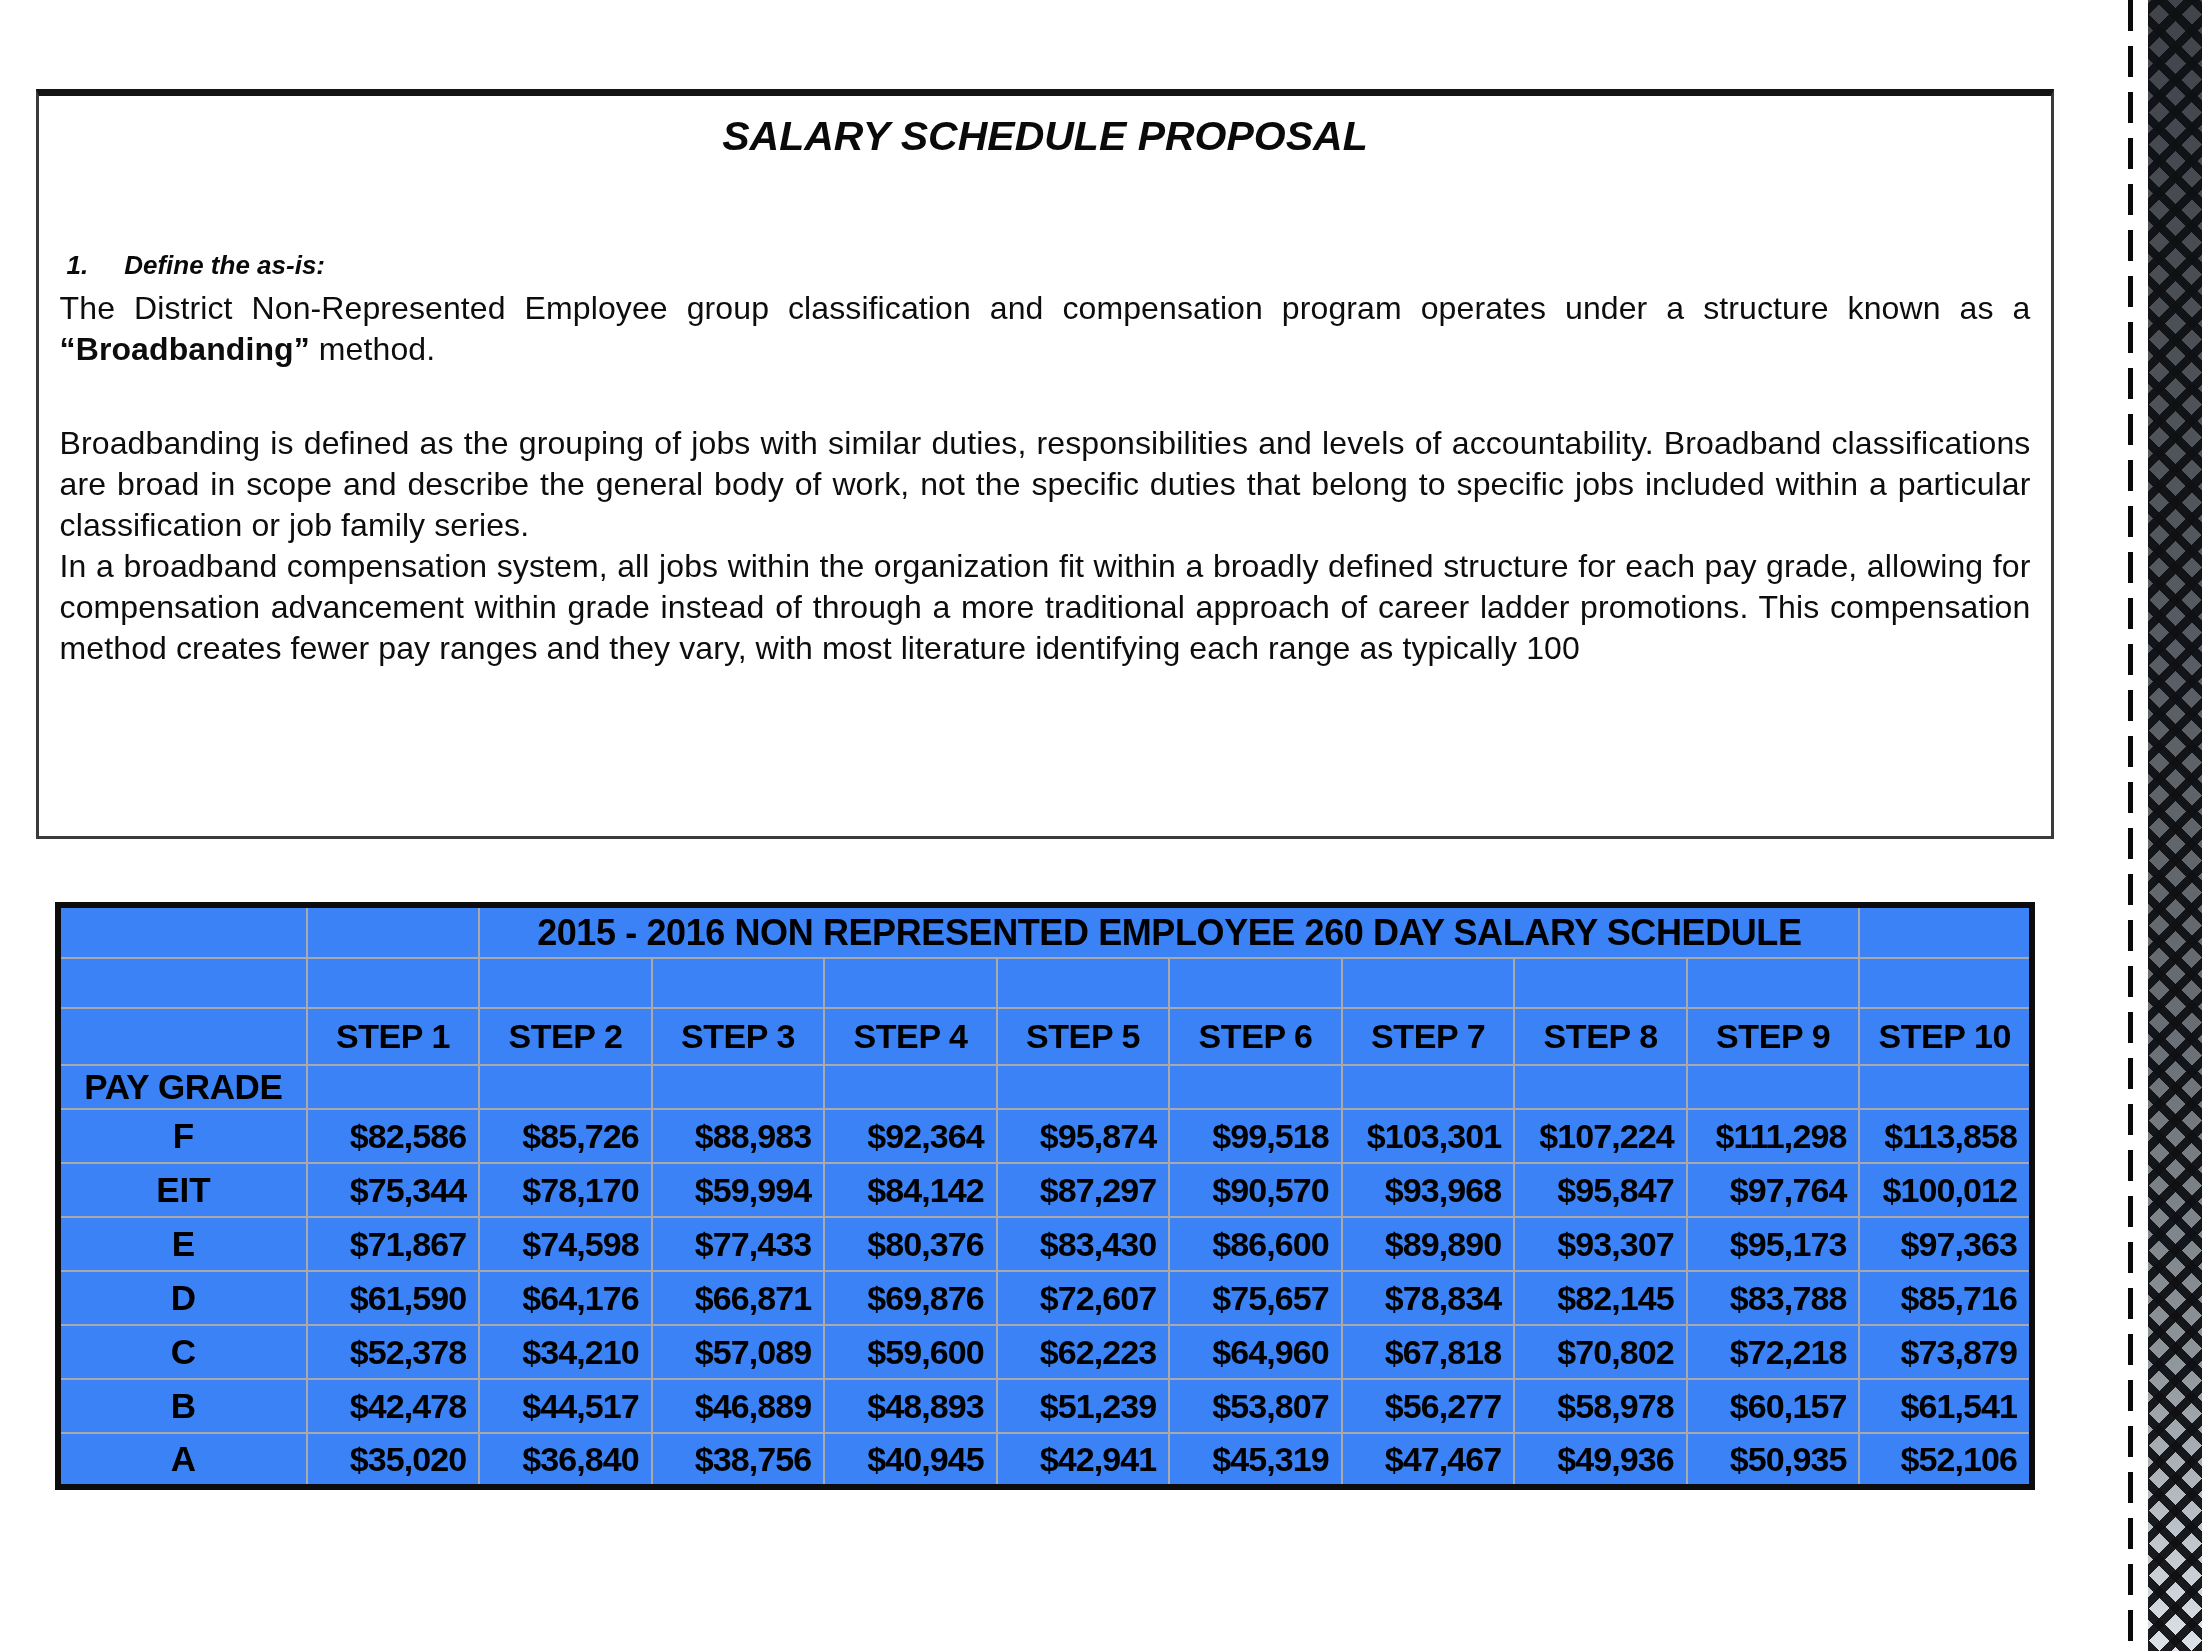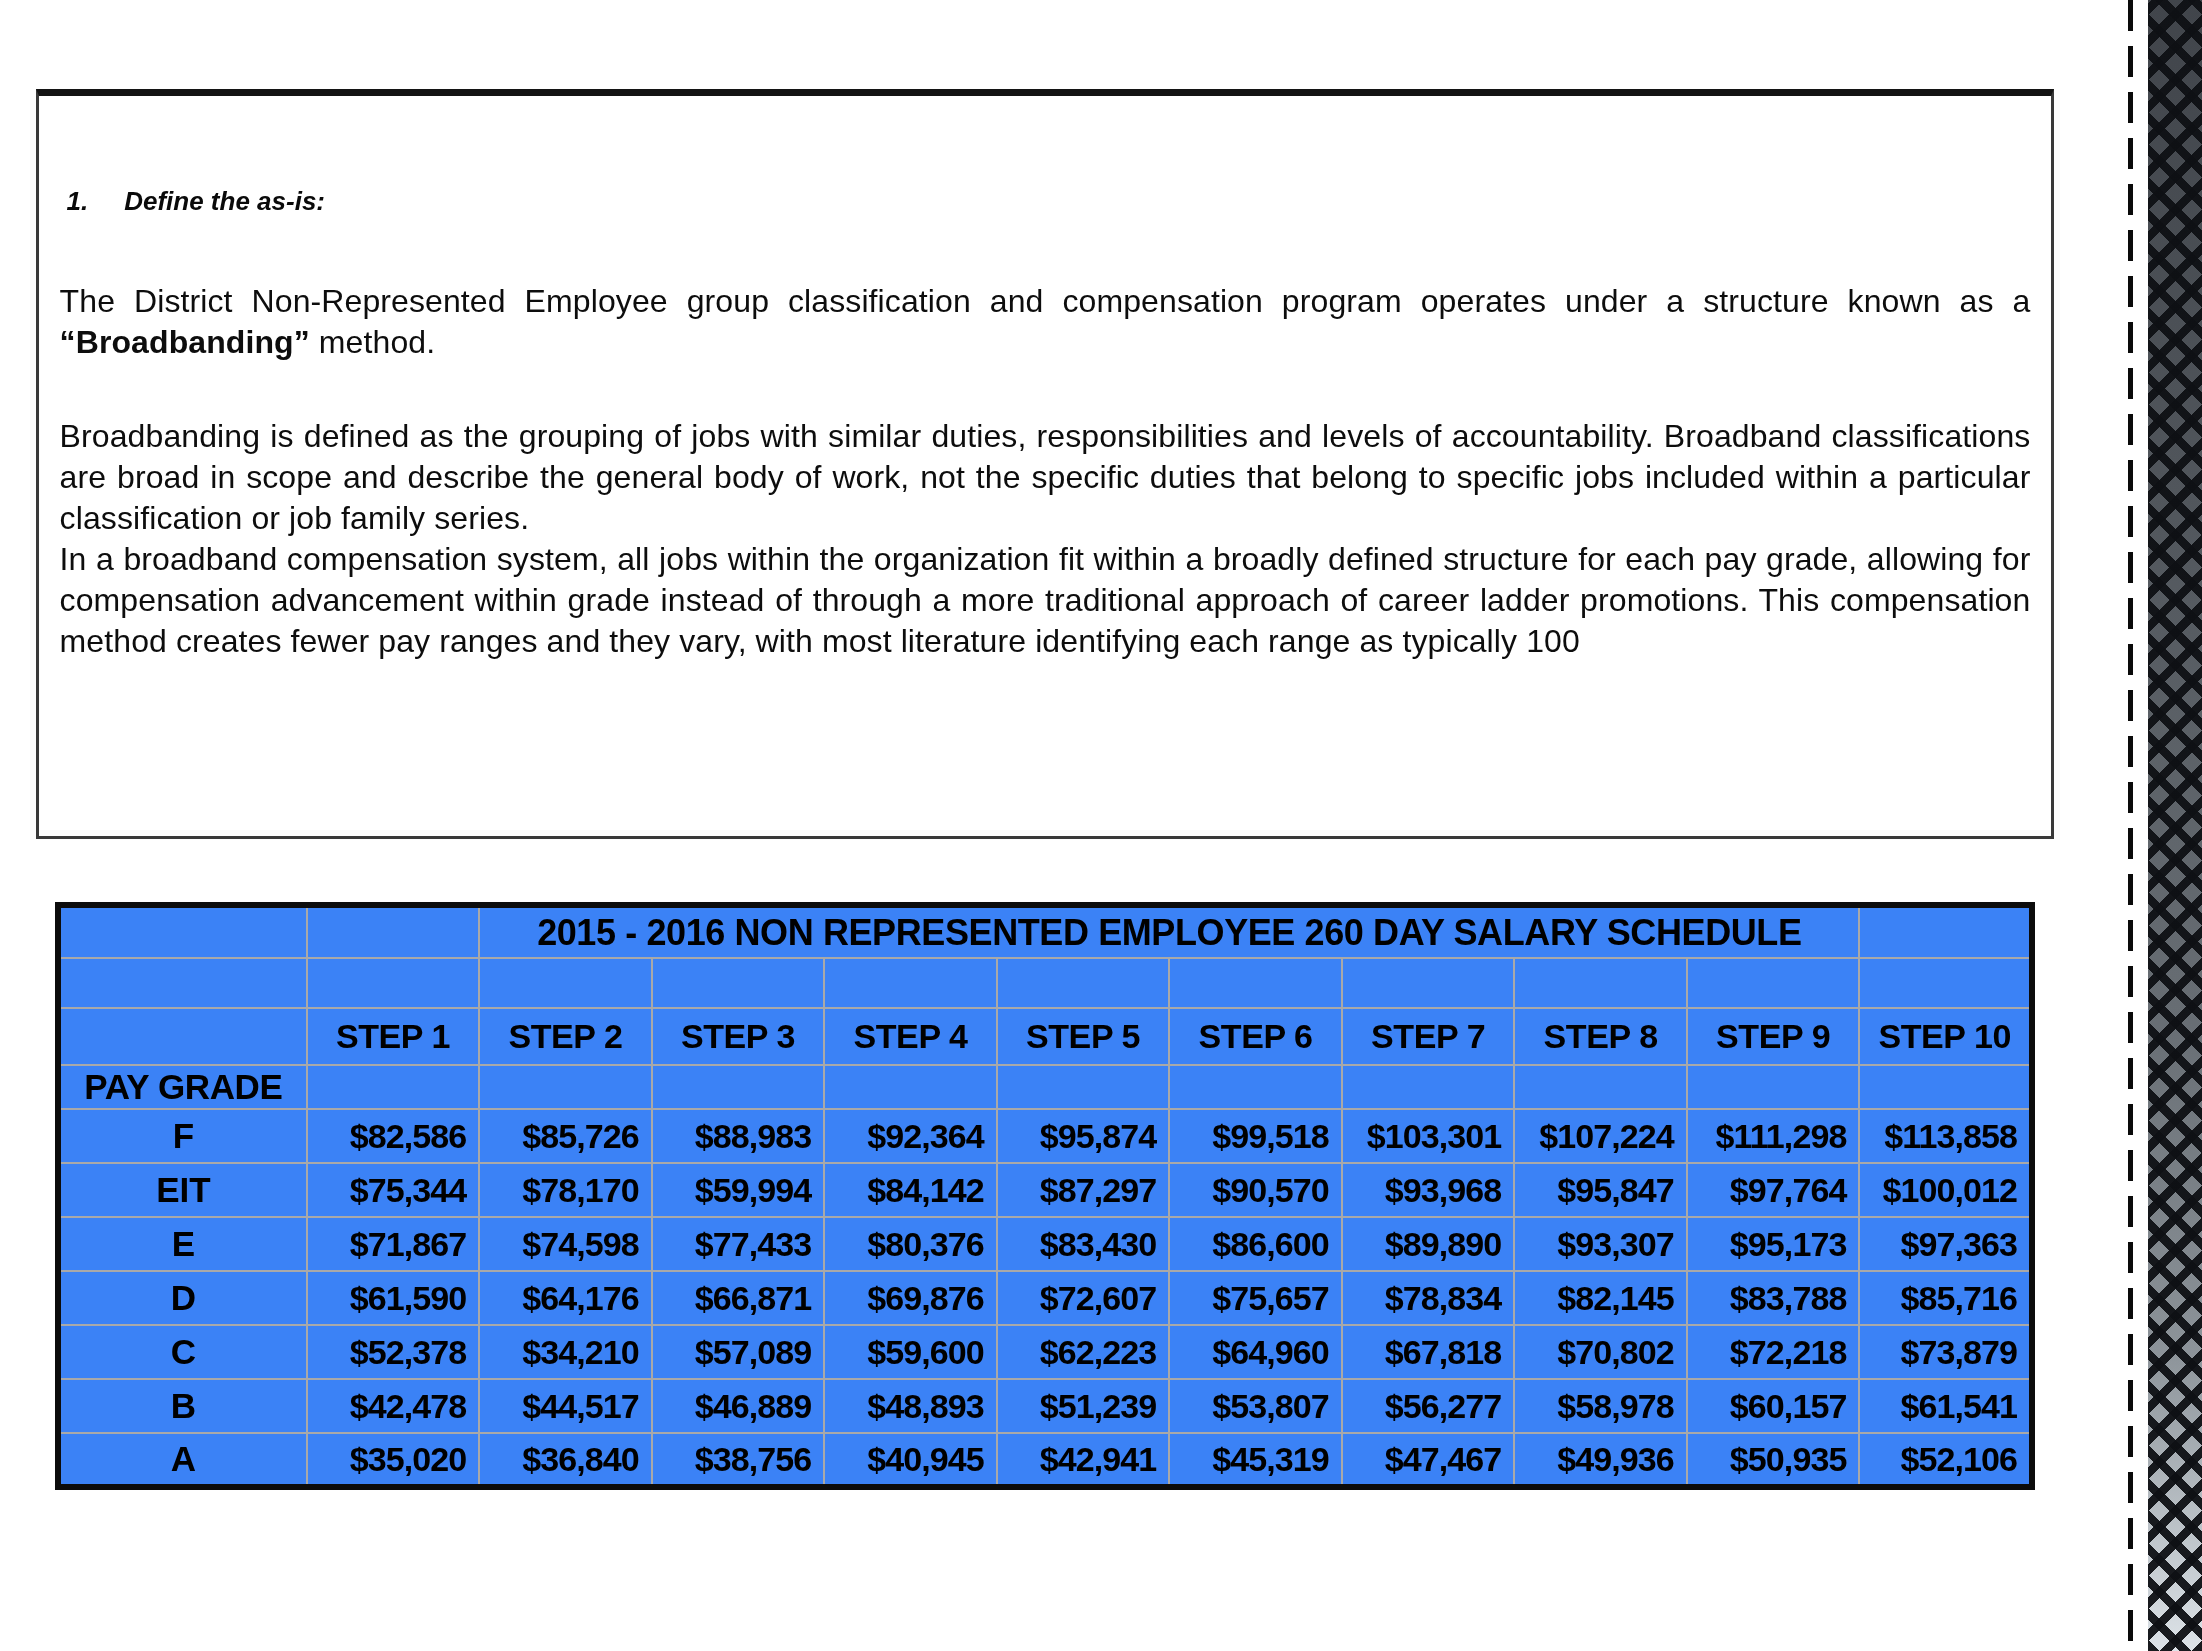--- a/index.html
+++ b/index.html
@@ -23,21 +23,21 @@
   }
   .box-heading{
     margin-top:83px;margin-left:6.9px;
     font-size:26px;line-height:45px;font-weight:bold;font-style:italic;
   }
   .box-heading .tab{display:inline-block;width:36px;}
   .para{
     margin:0;font-size:32px;line-height:41px;color:#0d0d0d;
     text-align:justify;letter-spacing:0.1px;
   }
-  .para.first{margin-top:57px;}
+  .para.first{}
   .para.second{margin-top:53px;}
   .para.lastline{margin-top:17px;text-align:left;}
   .para b{font-weight:bold;}
 
   
   table.salary{
     position:absolute;left:55px;top:902px;width:1980px;
     border-collapse:collapse;table-layout:fixed;background:#3b82f6;
     border:6.9px solid #0c0c0c;
   }
@@ -74,20 +74,21 @@
     background-image:
       repeating-linear-gradient(45deg, rgba(14,16,20,0.95) 0 8.6px, transparent 8.6px 23px),
       repeating-linear-gradient(-45deg, rgba(14,16,20,0.95) 0 8.6px, transparent 8.6px 23px),
       linear-gradient(180deg,#41454b 0%,#51565c 30%,#686e74 62%,#8d949a 82%,#dde3e8 100%);
   }
 </style>
 </head>
 <body>
 
 <div class="textbox">
+  <div class="box-title">SALARY SCHEDULE PROPOSAL</div>
   <div class="box-heading"><span>1.</span><span class="tab"></span><span>Define the as-is:</span></div>
   <p class="para first"><span>The District Non-Represented Employee group classification and compensation program operates under a structure known as a </span><b>“Broadbanding”</b><span> method.</span></p>
   <p class="para second">Broadbanding is defined as the grouping of jobs with similar duties, responsibilities and levels of accountability.  Broadband classifications are broad in scope and describe the general body of work, not the specific duties that belong to specific jobs included within a particular classification or job family series.</p>
   <p class="para">In a broadband compensation system, all jobs within the organization fit within a broadly defined structure for each pay grade, allowing for compensation advancement within grade instead of through a more traditional approach of career ladder promotions. This compensation method creates fewer pay ranges and they vary, with most literature identifying each range as typically 100</p>
 </div>
 
 <table class="salary">
   <colgroup id="salary-cols">
       <col style="width: 248px;">
       <col style="width: 172px;">

